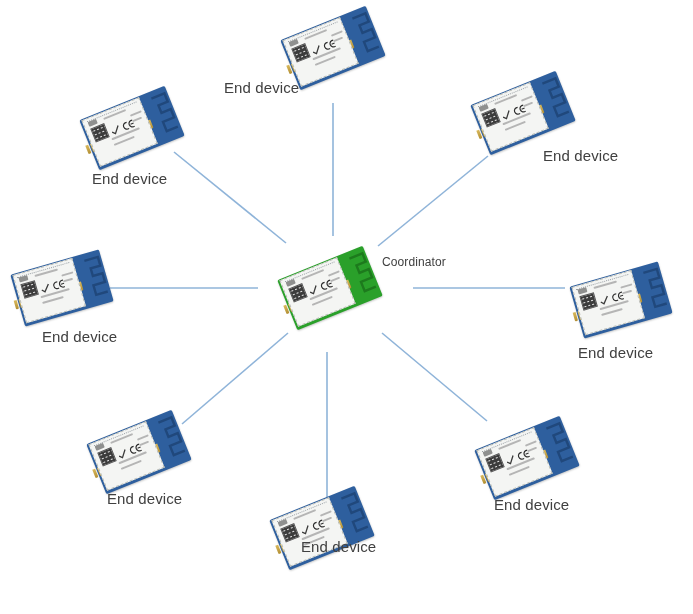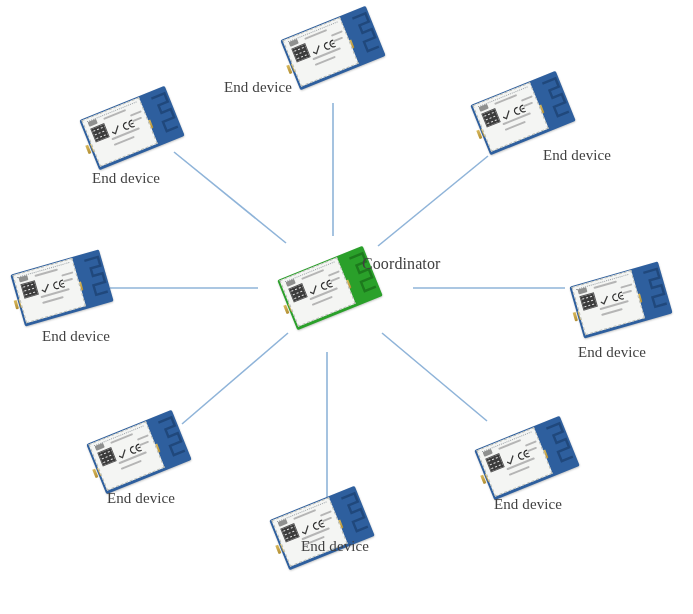--- a/index.html
+++ b/index.html
@@ -177,24 +177,25 @@
   }
   .antenna svg { display: block; }
 
   
   .caption {
     position: absolute;
     font-size: 15px;
     color: #404040;
     white-space: nowrap;
     letter-spacing: 0.1px;
-    font-family: Liberation Serif, serif;
+    font-family: Liberation Sans, sans-serif;
   }
   .caption.center-label {
-    font-size: 16px;
+    font-size: 12px;
+    margin-left: 20px;
   }
 </style>
 </head>
 <body>
 
 <div id="diagram">
 
   <svg id="links" viewBox="0 0 693 614" width="693" height="614" xmlns="http://www.w3.org/2000/svg">
       <line x1="333" y1="236" x2="333" y2="103" stroke="#8fb4d9" stroke-width="1.6" stroke-linecap="butt"></line>
       <line x1="378" y1="246" x2="488" y2="156" stroke="#8fb4d9" stroke-width="1.6" stroke-linecap="butt"></line>

